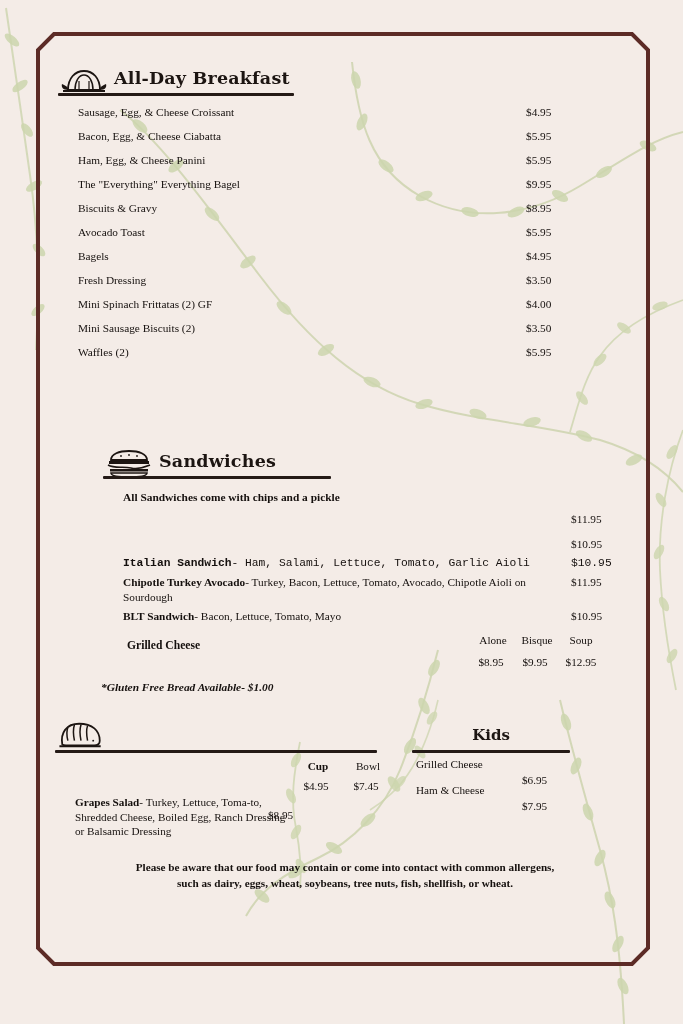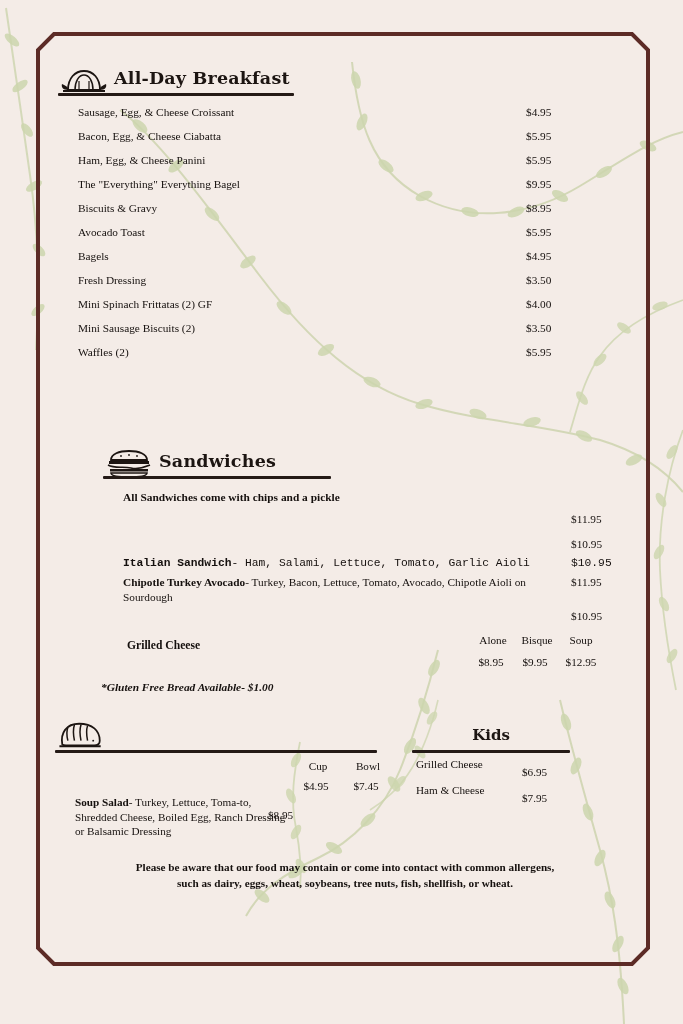--- a/index.html
+++ b/index.html
@@ -184,21 +184,21 @@
     background: #241a16;
     border-radius: 1px;
   }
   .kd-row {
     position: absolute;
     font-size: 11.2px;
     color: #15100e;
     white-space: nowrap;
   }
   .kd-name { position: absolute; left: 0; top: 0; }
-  .kd-price { position: absolute; left: 106px; top: 8px; }
+  .kd-price { position: absolute; left: 106px; top: 16px; }
 
   
   #allergen {
     position: absolute;
     left: 125px;
     top: 860px;
     width: 440px;
     text-align: center;
     font-weight: bold;
     font-size: 11.2px;
@@ -411,20 +411,21 @@
         </div>
         <div class="sw-row" style="top:105px;font-family:Liberation Mono, monospace;">
           <span class="sw-text"><span class="sw-name">Italian Sandwich</span><span class="sw-desc">- Ham, Salami, Lettuce, Tomato, Garlic Aioli</span></span>
           <span class="sw-price">$10.95</span>
         </div>
         <div class="sw-row" style="top:124px;">
           <span class="sw-text"><span class="sw-name">Chipotle Turkey Avocado</span><span class="sw-desc">- Turkey, Bacon, Lettuce, Tomato, Avocado, Chipotle Aioli on Sourdough</span></span>
           <span class="sw-price">$11.95</span>
         </div>
         <div class="sw-row" style="top:158px;">
+          <span class="sw-text"><span class="sw-name">BLT Sandwich</span><span class="sw-desc">- Bacon, Lettuce, Tomato, Mayo</span></span>
           <span class="sw-price">$10.95</span>
         </div>
       </div>
 
       <div>
         <div class="gc-label" style="top:188px;">Grilled Cheese</div>
 
         <div class="gc-col" style="left:368px; top:183px; width:44px;">Alone</div>
         <div class="gc-col" style="left:412px; top:183px; width:44px;">Bisque</div>
         <div class="gc-col" style="left:456px; top:183px; width:44px;">Soup</div>
@@ -444,28 +445,28 @@
           <path d="M12,8 C10,13 11,18 12,22" fill="none" stroke="#1c1512" stroke-width="1.6"></path>
           <path d="M19,5 C17,11 18,17 19,22" fill="none" stroke="#1c1512" stroke-width="1.6"></path>
           <path d="M26,5 C24,11 25,17 26,22" fill="none" stroke="#1c1512" stroke-width="1.6"></path>
           <path d="M33,6 C31,12 32,17 33,22" fill="none" stroke="#1c1512" stroke-width="1.6"></path>
           <circle cx="39" cy="22" r="1" fill="#1c1512"></circle>
           <line x1="3" y1="28" x2="47" y2="28" stroke="#1c1512" stroke-width="2"></line>
         </svg>
         <div class="sec-rule" style="width:322px; top:28px;"></div>
       </div>
 
-      <div class="ss-col" style="left:240px; top:38px; width:46px;">Cup</div>
+      <div class="ss-col" style="left:240px; top:38px; width:46px;font-weight:bold;">Cup</div>
       <div class="ss-col" style="left:290px; top:38px; width:46px;">Bowl</div>
 
       <div class="ss-col" style="left:238px; top:58px; width:46px;">$4.95</div>
       <div class="ss-col" style="left:288px; top:58px; width:46px;">$7.45</div>
 
       <div class="ss-item" style="top:73px;">
-        <b>Soup Salad</b><span>- Turkey, Lettuce, Toma-to,  Shredded Cheese, Boiled Egg, Ranch Dressing or Balsamic Dressing</span>
+        <b>Grapes Salad</b><span>- Turkey, Lettuce, Toma-to,  Shredded Cheese, Boiled Egg, Ranch Dressing or Balsamic Dressing</span>
       </div>
       <div class="ss-price" style="left:213px; top:87px;">$8.95</div>
     </div>
 
     <div class="section" style="left:412px; top:726px; width:170px;">
       <div class="kids-title" style="left:0; top:0; width:158px;">Kids</div>
       <div class="kids-rule" style="left:0; top:24px; width:158px;"></div>
 
       <div class="kd-row" style="left:4px; top:32px;">
         <span class="kd-name">Grilled Cheese</span>

